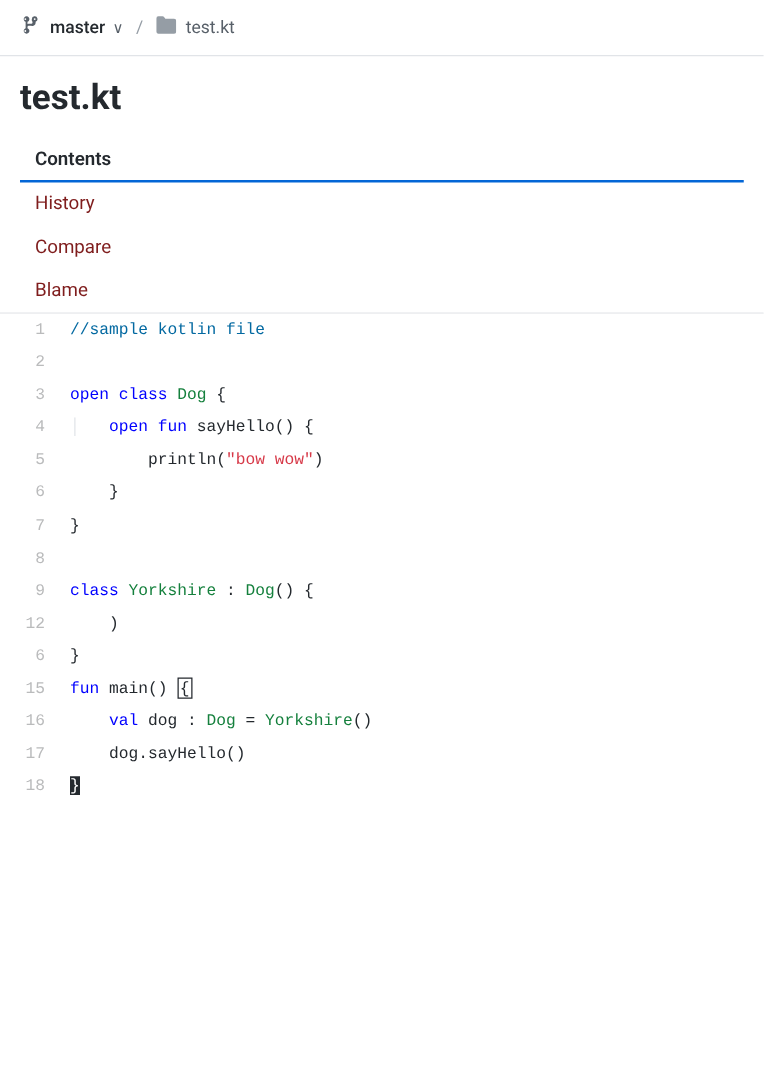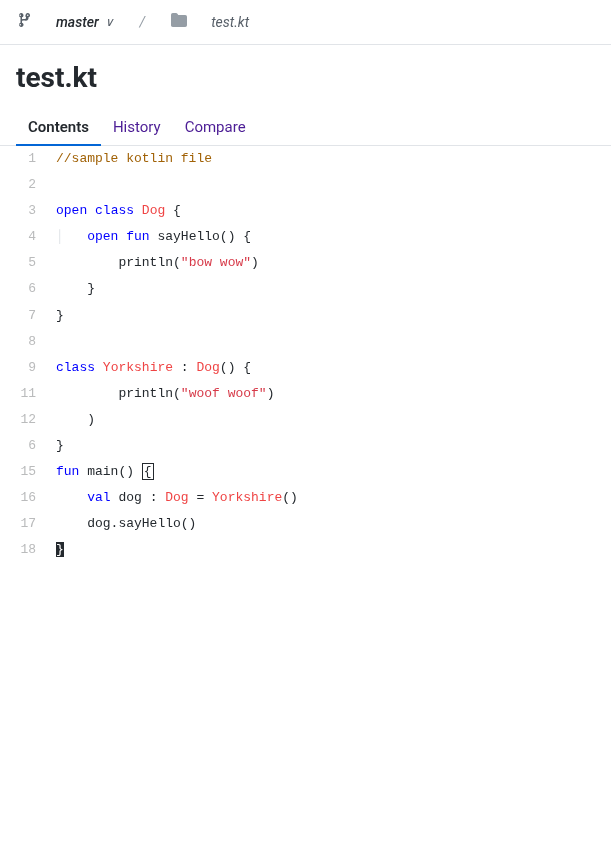--- a/index.html
+++ b/index.html
@@ -9,22 +9,21 @@
       color: #24292e;
       width: 611px;
       min-height: 856px;
     }
 
     .header-bar {
       display: flex;
       align-items: center;
       padding: 12px 16px;
       border-bottom: 1px solid #e1e4e8;
-      gap: 24px;
-      font-style: italic;
+      gap: 8px;
     }
 
     .branch-selector {
       display: flex;
       align-items: center;
       gap: 6px;
       font-size: 14px;
       font-weight: 500;
       cursor: pointer;
       color: #24292e;
@@ -64,26 +63,27 @@
       font-weight: 700;
       color: #24292e;
       margin-bottom: 16px;
     }
 
     .tabs {
       display: flex;
       gap: 0;
       border-bottom: 1px solid #e1e4e8;
       padding: 0 16px;
+      flex-direction: column;
     }
 
     .tab {
       padding: 8px 12px;
       font-size: 15px;
-      color: #4c1d95;
+      color: #7f1d1d;
       cursor: pointer;
       border-bottom: 2px solid transparent;
       margin-bottom: -1px;
       font-weight: 400;
     }
 
     .tab.active {
       color: #24292e;
       font-weight: 600;
       border-bottom: 2px solid #0366d6;
@@ -117,23 +117,23 @@
       padding: 2px 16px 2px 8px;
       white-space: pre;
       line-height: 1.7;
       color: #24292e;
     }
 
     tr { border: none; }
 
     
     .kw-blue { color: #0000ff; }    
-    .kw-teal { color: #ef4444; }    
+    .kw-teal { color: #15803d; }    
     .kw-red  { color: #d73a49; }    
-    .kw-green { color: #a16207; }
+    .kw-green { color: #0369a1; }
   </style>
 </head>
 <body>
 
 <div class="header-bar">
   <span class="branch-icon">
     <svg width="16" height="16" viewBox="0 0 16 16" fill="#586069">
       <path fill-rule="evenodd" d="M11.75 2.5a.75.75 0 100 1.5.75.75 0 000-1.5zm-2.25.75a2.25 2.25 0 113 2.122V6A2.5 2.5 0 019 8.5H7a1 1 0 00-1 1v1.128a2.251 2.251 0 11-1.5 0V5.372a2.25 2.25 0 111.5 0v1.836A2.492 2.492 0 017 7h2a1 1 0 001-1v-.628A2.25 2.25 0 019.5 3.25zM4.25 12a.75.75 0 100 1.5.75.75 0 000-1.5zM3.5 3.25a.75.75 0 111.5 0 .75.75 0 01-1.5 0z"></path>
     </svg>
   </span>
@@ -151,20 +151,21 @@
 </div>
 
 <div class="page-title-section">
   <h1 class="page-title">test.kt</h1>
 </div>
 
 <div class="tabs">
   <div class="tab active">Contents</div>
   <div class="tab">History</div>
   <div class="tab">Compare</div>
+  <div class="tab">Blame</div>
 </div>
 
 <div class="code-container">
   <table class="code-table" id="code-table">
     <tbody id="code-tbody">
     <tr>
           <td class="line-number">1</td>
           <td class="line-code"><span class="kw-green">//sample kotlin file</span></td>
         </tr>
         <tr>
@@ -193,24 +194,20 @@
         </tr>
         <tr>
           <td class="line-number">8</td>
           <td class="line-code">&nbsp;</td>
         </tr>
         <tr>
           <td class="line-number">9</td>
           <td class="line-code"><span class="kw-blue">class</span> <span class="kw-teal">Yorkshire</span> : <span class="kw-teal">Dog</span>() {</td>
         </tr>
         <tr>
-          <td class="line-number">11</td>
-          <td class="line-code">        println(<span class="kw-red">"woof woof"</span>)</td>
-        </tr>
-        <tr>
           <td class="line-number">12</td>
           <td class="line-code">    )</td>
         </tr>
         <tr>
           <td class="line-number">6</td>
           <td class="line-code">}</td>
         </tr>
         <tr>
           <td class="line-number">15</td>
           <td class="line-code"><span class="kw-blue">fun</span> main() <span style="border:1.5px solid #24292e;padding:0 1px;">{</span></td>

